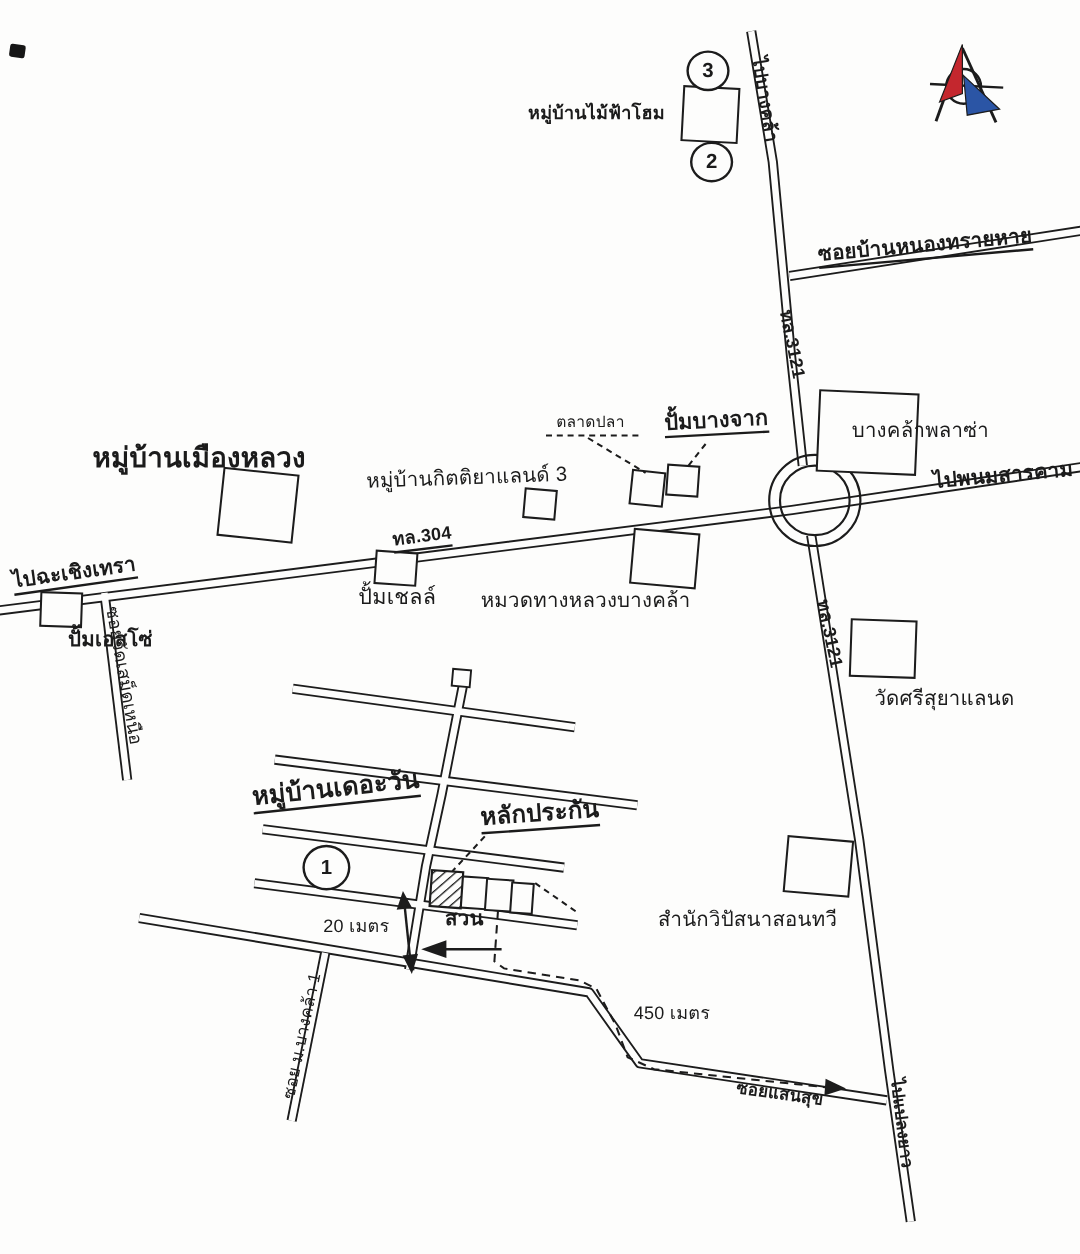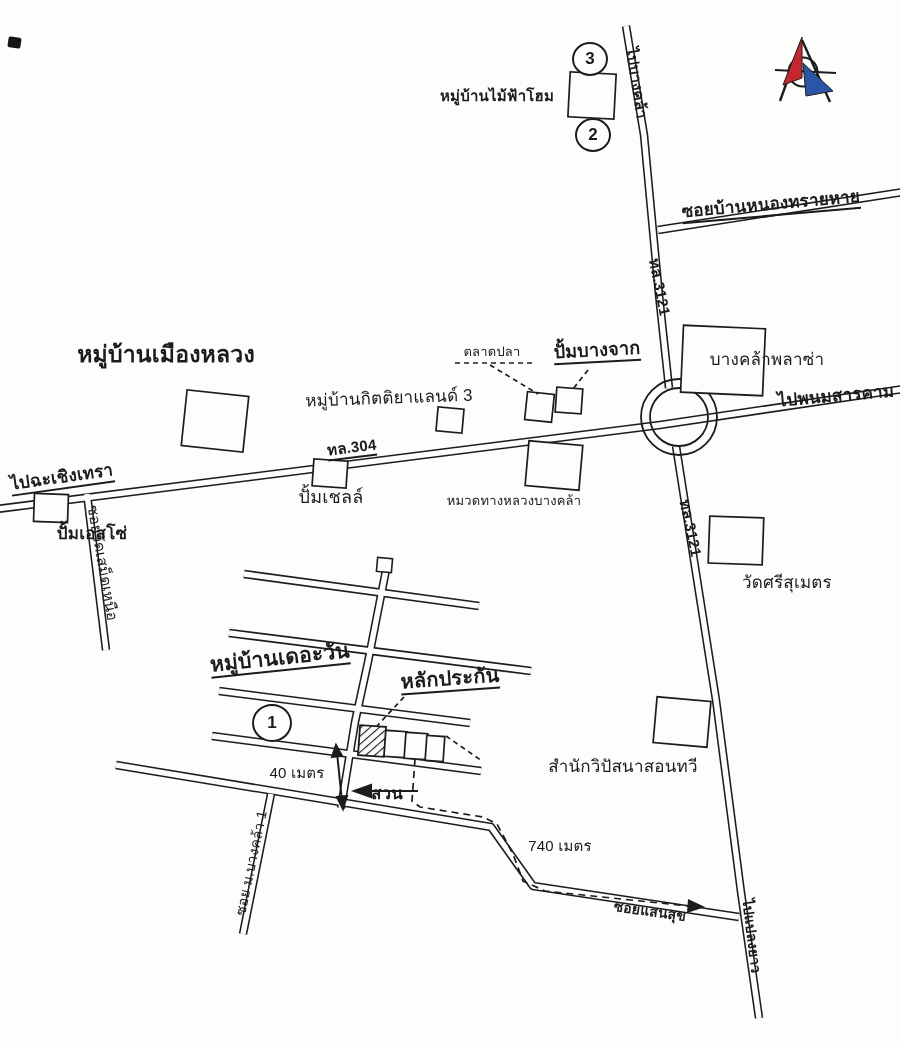--- a/index.html
+++ b/index.html
@@ -150,34 +150,34 @@
   <div class="marker" style="left:575px;top:118px;width:32px;height:30px;">2</div>
   <div class="marker" style="left:252px;top:704px;width:36px;height:34px;">1</div>
 
   <div class="lbl" style="left:497px;top:95px;font-size:15px;font-weight:bold;transform:translate(-50%,-50%);">หมู่บ้านไม้ฟ้าโฮม</div>
   <div class="lbl" style="left:637px;top:83px;font-size:15px;font-weight:bold;transform:translate(-50%,-50%) rotate(81deg);">ไปบางคล้า</div>
   <div class="lbl u" style="left:771px;top:206px;font-size:17px;font-weight:bold;transform:translate(-50%,-50%) rotate(-5deg);">ซอยบ้านหนองทรายหาย</div>
   <div class="lbl" style="left:660px;top:287px;font-size:15px;font-weight:bold;transform:translate(-50%,-50%) rotate(79deg);">ทล.3121</div>
   <div class="lbl" style="left:767px;top:359px;font-size:17px;transform:translate(-50%,-50%);">บางคล้าพลาซ่า</div>
   <div class="lbl" style="left:492px;top:351px;font-size:13px;transform:translate(-50%,-50%);">ตลาดปลา</div>
   <div class="lbl u" style="left:597px;top:352px;font-size:18px;font-weight:bold;transform:translate(-50%,-50%) rotate(-3deg);">ปั้มบางจาก</div>
-  <div class="lbl" style="left:166px;top:354px;font-size:23px;font-weight:bold;transform:translate(-50%,-50%);">หมู่บ้านเมืองหลวง</div>
+  <div class="lbl" style="left:166px;top:382px;font-size:23px;font-weight:bold;transform:translate(-50%,-50%);">หมู่บ้านเมืองหลวง</div>
   <div class="lbl" style="left:389px;top:398px;font-size:17px;transform:translate(-50%,-50%) rotate(-2deg);">หมู่บ้านกิตติยาแลนด์ 3</div>
   <div class="lbl u" style="left:352px;top:449px;font-size:15px;font-weight:bold;transform:translate(-50%,-50%) rotate(-7deg);">ทล.304</div>
   <div class="lbl" style="left:836px;top:396px;font-size:17px;font-weight:bold;transform:translate(-50%,-50%) rotate(-5deg);">ไปพนมสารคาม</div>
   <div class="lbl u" style="left:62px;top:479px;font-size:17px;font-weight:bold;transform:translate(-50%,-50%) rotate(-8deg);">ไปฉะเชิงเทรา</div>
   <div class="lbl" style="left:44px;top:533px;font-size:17px;font-weight:bold;transform:translate(-50%,-50%);margin-left:48px;">ปั้มเอสโซ่</div>
   <div class="lbl" style="left:103px;top:563px;font-size:15px;transform:translate(-50%,-50%) rotate(80deg);">ซอยวัดเสม็ดเหนือ</div>
   <div class="lbl" style="left:331px;top:497px;font-size:18px;font-weight:normal;transform:translate(-50%,-50%);">ปั้มเชลล์</div>
-  <div class="lbl" style="left:514px;top:500px;font-size:13px;transform:translate(-50%,-50%);">หมวดทางหลวงบางคล้า</div>
-  <div class="lbl" style="left:787px;top:582px;font-size:17px;transform:translate(-50%,-50%);">วัดศรีสุเมตร</div>
+  <div class="lbl" style="left:488px;top:500px;font-size:17px;transform:translate(-50%,-50%);">หมวดทางหลวงบางคล้า</div>
+  <div class="lbl" style="left:787px;top:582px;font-size:17px;transform:translate(-50%,-50%);">วัดศรีสุยาแลนด</div>
   <div class="lbl" style="left:691px;top:528px;font-size:15px;font-weight:bold;transform:translate(-50%,-50%) rotate(78deg);">ทล.3121</div>
   <div class="lbl u" style="left:280px;top:659px;font-size:21px;font-weight:bold;transform:translate(-50%,-50%) rotate(-6deg);">หมู่บ้านเดอะวัน</div>
   <div class="lbl u" style="left:450px;top:680px;font-size:20px;font-weight:bold;transform:translate(-50%,-50%) rotate(-4deg);">หลักประกัน</div>
   <div class="lbl" style="left:623px;top:766px;font-size:17px;transform:translate(-50%,-50%);">สำนักวิปัสนาสอนทวี</div>
-  <div class="lbl" style="left:387px;top:793px;font-size:17px;font-weight:bold;transform:translate(-50%,-50%);">สวน</div>
-  <div class="lbl" style="left:297px;top:772px;font-size:15px;transform:translate(-50%,-50%);">40 เมตร</div>
-  <div class="lbl" style="left:560px;top:845px;font-size:15px;transform:translate(-50%,-50%);">740 เมตร</div>
+  <div class="lbl" style="left:387px;top:765px;font-size:17px;font-weight:bold;transform:translate(-50%,-50%);">สวน</div>
+  <div class="lbl" style="left:297px;top:772px;font-size:15px;transform:translate(-50%,-50%);">20 เมตร</div>
+  <div class="lbl" style="left:560px;top:845px;font-size:15px;transform:translate(-50%,-50%);">450 เมตร</div>
   <div class="lbl" style="left:251px;top:863px;font-size:14px;transform:translate(-50%,-50%) rotate(-78deg);">ซอย ม.บางคล้า 1</div>
   <div class="lbl" style="left:650px;top:911px;font-size:14px;font-weight:bold;transform:translate(-50%,-50%) rotate(8deg);">ซอยแสนสุข</div>
   <div class="lbl" style="left:752px;top:936px;font-size:14px;font-weight:bold;transform:translate(-50%,-50%) rotate(83deg);">ไปแปลงยาว</div>
 
 </div>
 
 </body></html>

